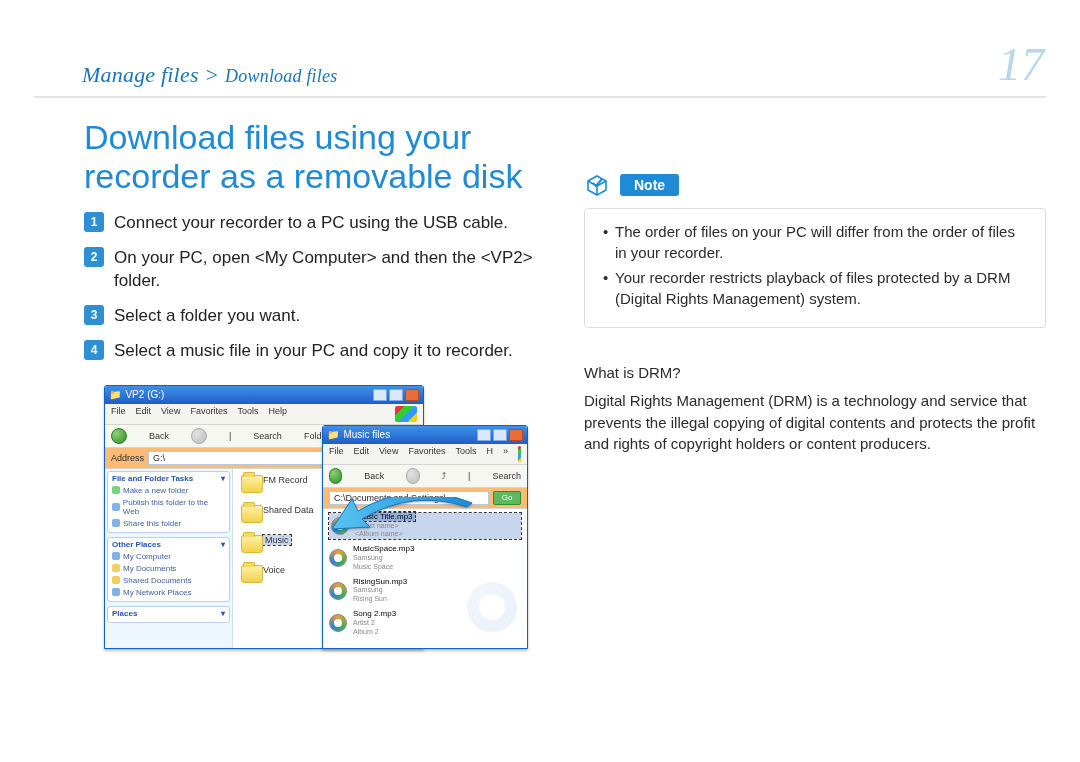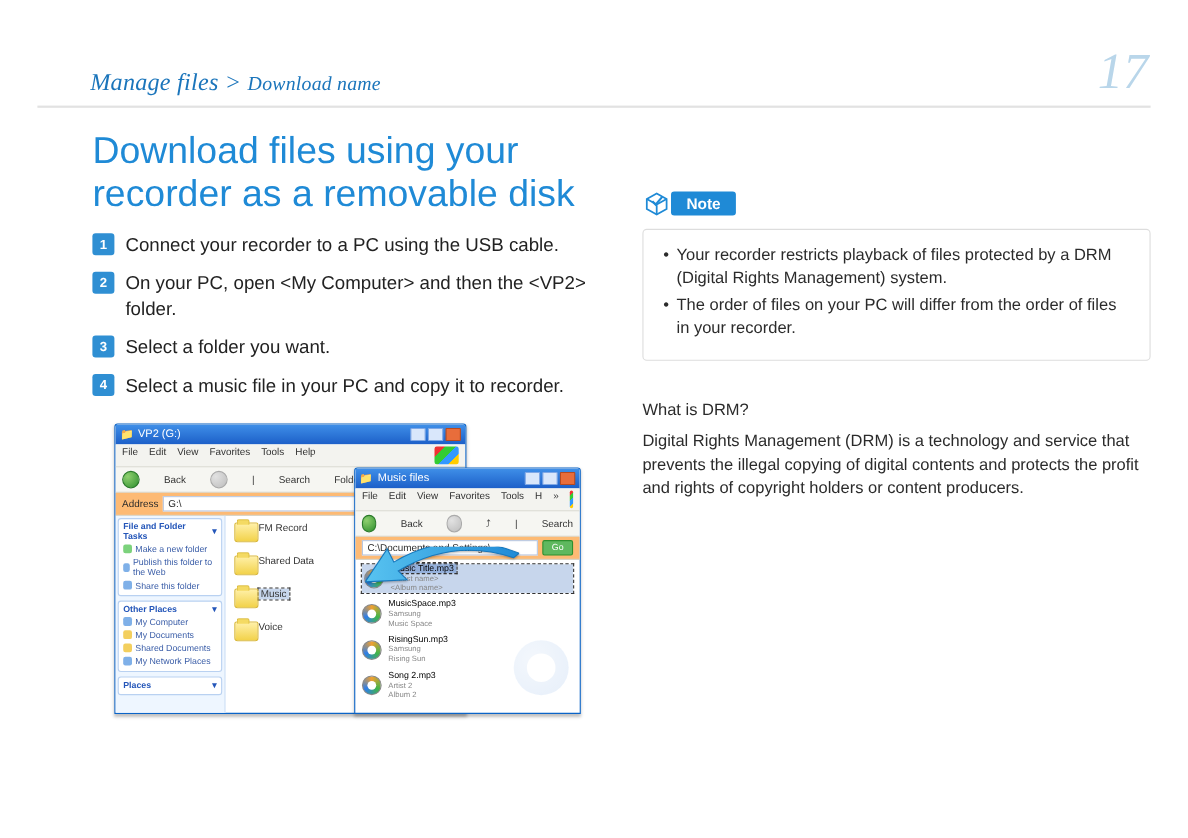--- a/index.html
+++ b/index.html
@@ -30,21 +30,21 @@
     .menubar span { cursor: default; }
     .winlogo { width: 22px; height: 16px; background: linear-gradient(135deg,#e33 0 25%,#3c3 0 50%,#39f 0 75%,#fc0 0 100%); border-radius: 2px; margin-left: auto; }
     .toolbar { display: flex; align-items: center; gap: 22px; padding: 3px 6px; font-size: 9px; background: #f6f6f2; border-bottom: 1px solid #d6d6cc; color: #333; }
     .tb-btn { display: inline-flex; align-items: center; gap: 3px; padding: 1px 4px; border: 1px solid transparent; border-radius: 2px; }
     .tb-btn.round { width: 16px; height: 16px; border-radius: 8px; background: radial-gradient(circle at 30% 30%, #8fd06f, #2e8f2e); border: 1px solid #2b7a2b; }
     .tb-btn.round.gray { background: radial-gradient(circle at 30% 30%, #e2e2e2, #bdbdbd); border-color: #aaa; }
     .addrbar { display: flex; align-items: center; gap: 4px; padding: 3px 6px; font-size: 9px; background: #fdba74; border-bottom: 1px solid #d6d6cc; }
     .addrbar .field { flex: 1; height: 14px; border: 1px solid #b9c7e0; background: #fff; padding: 0 4px; display: flex; align-items: center; }
     .gobtn { width: 28px; height: 14px; border: 1px solid #2e8f2e; background: #5fb85f; color: #fff; font-size: 8px; text-align: center; line-height: 12px; border-radius: 2px; }
     .body { display: flex; height: calc(100% - 18px - 16px - 20px - 18px); }
-    .sidebar { width: 100px; background: #eef6ff; border-right: 1px solid #cfe0f6; font-size: 8px; color: #2a4e8f; padding: 2px; }
+    .sidebar { width: 128px; background: #eef6ff; border-right: 1px solid #cfe0f6; font-size: 8px; color: #2a4e8f; padding: 2px; }
     .sgroup { background: #fff; border: 1px solid #b9d1f1; border-radius: 3px; margin-bottom: 4px; padding: 2px 4px 4px 4px; }
     .sgroup .sh { color: #2456b9; font-weight: bold; font-size: 8px; display: flex; justify-content: space-between; align-items: center; }
     .sgroup .si { color: #3b5ea8; margin-top: 3px; display: flex; gap: 3px; align-items: center; }
     .dot { width: 8px; height: 8px; border-radius: 2px; background: #7fb0e8; display: inline-block; }
     .dot.g { background: #7cd27c; }
     .dot.y { background: #f3cf5e; }
     .filegrid { flex: 1; padding: 6px 8px; }
     .frow { display: flex; align-items: flex-start; gap: 0; font-size: 9px; color: #333; margin-bottom: 12px; }
     .folder { width: 22px; height: 18px; background: linear-gradient(#fff0a8, #f2d24a); border: 1px solid #d9b83a; border-radius: 2px 2px 3px 3px; position: relative; }
     .folder::before { content: ""; position: absolute; top: -4px; left: 1px; width: 10px; height: 4px; background: #f4da63; border: 1px solid #d9b83a; border-bottom: none; border-radius: 2px 2px 0 0; }
@@ -59,40 +59,40 @@
     .track .meta { line-height: 1.1; }
     .track .meta .t1 { color: #000; }
     .track .meta .t2 { color: #888; font-size: 7px; }
     .track.sel .meta .t1 { background: rgba(30,90,180,.3); outline: 1px dashed #333; padding: 0 2px; }
     .watermark { position: absolute; right: 10px; bottom: 14px; width: 50px; height: 50px; border-radius: 50%; background: radial-gradient(circle at 35% 35%, #e9f1fb, #cfe0f6); opacity: .5; }
     .watermark::after { content: ""; position: absolute; inset: 12px; background: #fff; border-radius: 50%; }
     .arrow { position: absolute; top: 112px; left: 228px; z-index: 3; }
     .arrow svg { filter: drop-shadow(0 1px 1px rgba(0,0,0,.3)); }
 
     
-    .note-head { display: flex; align-items: center; margin-top: 60px; }
+    .note-head { display: flex; align-items: center; gap: 10px; margin-top: 60px; }
     .cube { width: 26px; height: 26px; position: relative; }
     .cube svg { width: 100%; height: 100%; }
     .note-badge { background: #1f8ad6; color: #fff; font-weight: bold; font-size: 14px; padding: 3px 14px; border-radius: 3px; }
     .note-box { border: 1px solid #ddd; border-radius: 4px; padding: 12px 16px 14px 16px; margin-top: 10px; font-size: 15px; line-height: 1.4; }
     .note-box ul { list-style: none; }
     .note-box li { position: relative; padding-left: 14px; margin-bottom: 4px; }
     .note-box li::before { content: "•"; position: absolute; left: 2px; top: 0; }
     .drm { margin-top: 34px; font-size: 15px; line-height: 1.45; }
     .drm .q { margin-bottom: 6px; }
   </style>
 </head>
 <body>
 
 <div class="page">
   <div class="header">
     <div class="breadcrumb">
       <span>Manage files</span>
       <span>&gt;</span>
-      <span class="sub">Download name</span>
+      <span class="sub">Download files</span>
     </div>
     <div class="pagenum">17</div>
   </div>
 
   <div class="columns">
 
     <div class="col">
       <h1 class="title">Download files using your recorder as a removable disk</h1>
       <ol class="steps">
         <li><span class="stepnum">1</span><span class="angle">Connect your recorder to a PC using the USB cable.</span></li>
@@ -287,22 +287,22 @@
                 <path d="M4 9 L13 4 L22 9 L22 18 L13 23 L4 18 Z"></path>
                 <path d="M4 9 L13 14 L22 9 M13 14 L13 23"></path>
               </g>
               <path d="M9 11 L12 14 L18 7" fill="none" stroke="#1f8ad6" stroke-width="2"></path>
             </svg>
         </span>
         <span class="note-badge">Note</span>
       </div>
       <div class="note-box">
         <ul>
+          <li>The order of files on your PC will differ from the order of files in your recorder.</li>
           <li>Your recorder restricts playback of files protected by a DRM (Digital Rights Management) system.</li>
-          <li>The order of files on your PC will differ from the order of files in your recorder.</li>
         </ul>
       </div>
       <div class="drm">
         <div class="q">What is DRM?</div>
         <div>Digital Rights Management (DRM) is a technology and service that prevents the illegal copying of digital contents and protects the profit and rights of copyright holders or content producers.</div>
       </div>
     </div>
   </div>
 </div>
 

